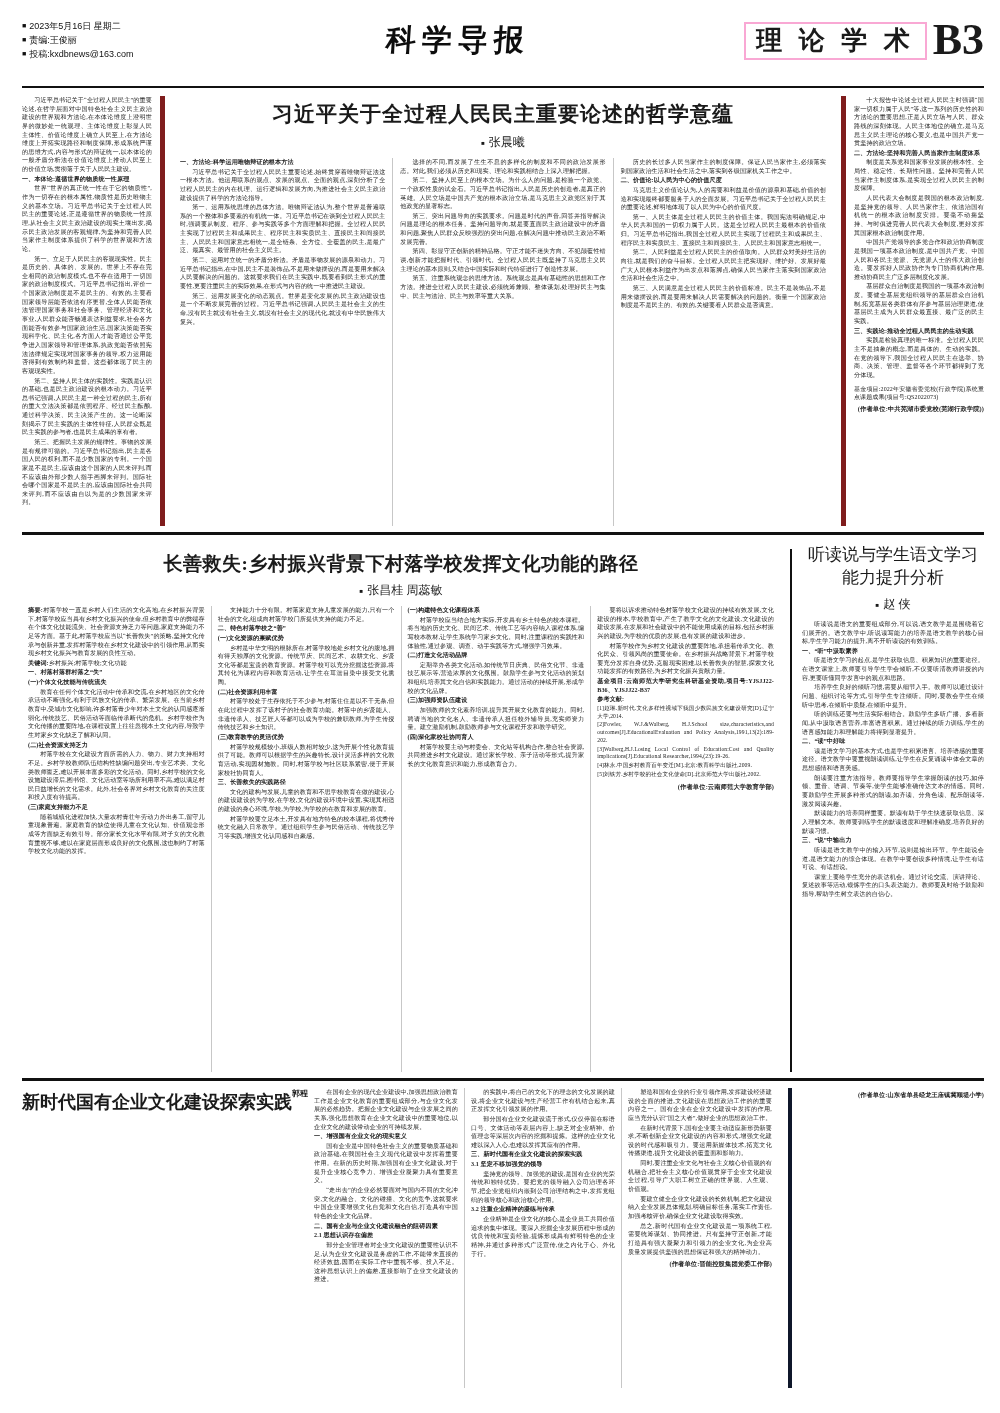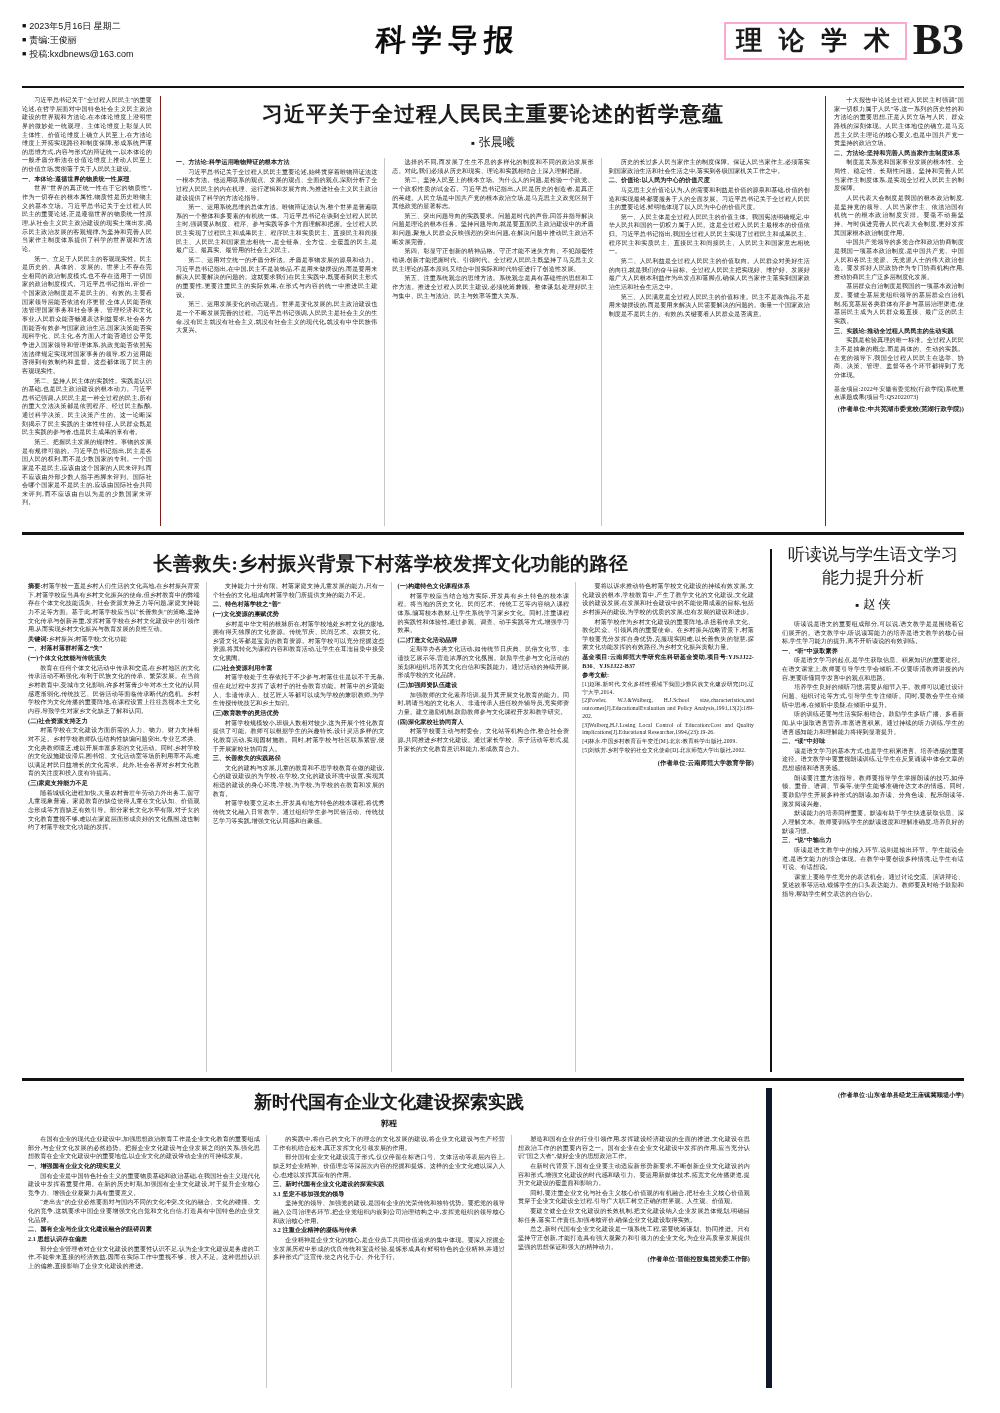--- a/index.html
+++ b/index.html
@@ -12,21 +12,21 @@
     height: 1413px;
     font-family: "Liberation Serif", "DejaVu Serif", serif;
     color: #1a1a1a;
     overflow: hidden;
   }
   .page {
     position: relative;
     width: 1000px;
     height: 1320px;
     box-sizing: border-box;
-    padding: 18px 36px 10px 22px;
+    padding: 18px 16px 10px 22px;
   }
 
   
   .masthead {
     display: flex;
     align-items: flex-start;
     justify-content: space-between;
     border-bottom: 2px solid #111;
     padding-bottom: 6px;
     height: 62px;
@@ -94,21 +94,21 @@
     letter-spacing: 0.1px;
   }
   .cn p {
     margin: 0 0 1px 0;
     text-indent: 2em;
   }
   .cn p.noind { text-indent: 0; }
   .cn p.bold { font-weight: bold; text-indent: 0; }
 
   .colrule {
-    border-left: 1px solid #7f1d1d;
+    border-left: 5px solid #7f1d1d;
   }
 
   
   .sec1 {
     display: flex;
     gap: 0px;
     margin-top: 8px;
     height: 430px;
   }
   .sec1-left {
@@ -226,23 +226,22 @@
 
   
   .sec3 {
     display: flex;
     margin-top: 7px;
     height: 300px;
   }
   .sec3-main {
     flex: 1;
     padding-right: 10px;
-    border-right: 6px solid #0f172a;
-    display: flex;
-    flex-direction: column;
+    border-right: 4px solid #0f172a;
+    display: flex;
   }
   .sec3-side {
     width: 182px;
     padding-left: 10px;
   }
   .headline3 {
     text-align: center;
     font-size: 18px;
     font-weight: bold;
     margin: 2px 0 4px 0;
@@ -339,20 +338,21 @@
       <div class="sig">(作者单位:中共芜湖市委党校(芜湖行政学院))</div>
     </div>
   </div>
 
   <div class="hr-thick"></div>
   <div class="hr-thin"></div>
 
   <div class="sec2">
     <div class="sec2-main">
       <div class="headline2">长善救失:乡村振兴背景下村落学校发挥文化功能的路径</div>
+      <div class="byline">张昌桂 周蕊敏</div>
       <div class="cols4">
         <div class="cn">
           <p class="noind"><b>摘要:</b><span>村落学校一直是乡村人们生活的文化高地,在乡村振兴背景下,村落学校应当具有乡村文化振兴的使命,但乡村教育中的弊端存在个体文化技能流失、社会资源支持乏力等问题,家庭支持能力不足等方面。基于此,村落学校应当以“长善救失”的策略,坚持文化传承与创新并重,发挥村落学校在乡村文化建设中的引领作用,从而实现乡村文化振兴与教育发展的良性互动。</span></p>
           <p class="noind"><b>关键词:</b><span>乡村振兴;村落学校;文化功能</span></p>
           <p class="bold">一、村落村落群村落之“失”</p>
           <p class="bold">(一)个体文化技能与传统流失</p>
           <p>教育在任何个体文化活动中传承和交流,在乡村地区的文化传承活动不断强化,有利于民族文化的传承、繁荣发展。在当前乡村教育中,受城市文化影响,许多村落青少年对本土文化的认同感逐渐弱化,传统技艺、民俗活动等面临传承断代的危机。乡村学校作为文化传播的重要阵地,在课程设置上往往忽视本土文化内容,导致学生对家乡文化缺乏了解和认同。</p>
           <p class="bold">(二)社会资源支持乏力</p>
           <p>村落学校在文化建设方面所需的人力、物力、财力支持相对不足。乡村学校教师队伍结构性缺编问题突出,专业艺术类、文化类教师匮乏,难以开展丰富多彩的文化活动。同时,乡村学校的文化设施建设滞后,图书馆、文化活动室等场所利用率不高,难以满足村民日益增长的文化需求。此外,社会各界对乡村文化教育的关注度和投入度有待提高。</p>
           <p class="bold">(三)家庭支持能力不足</p>

